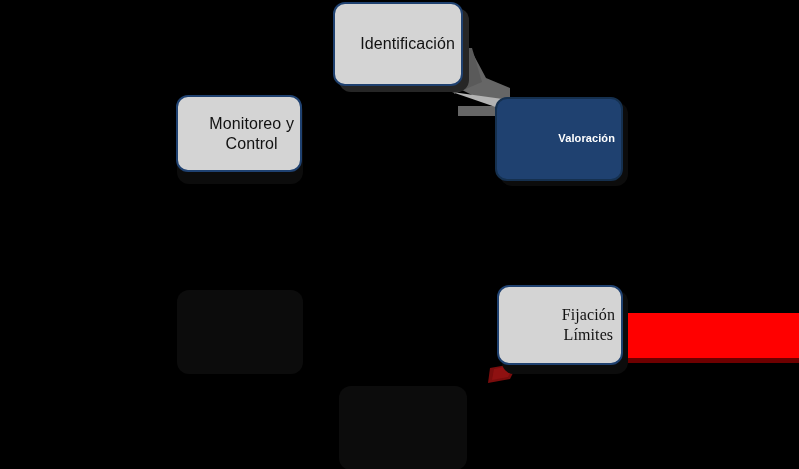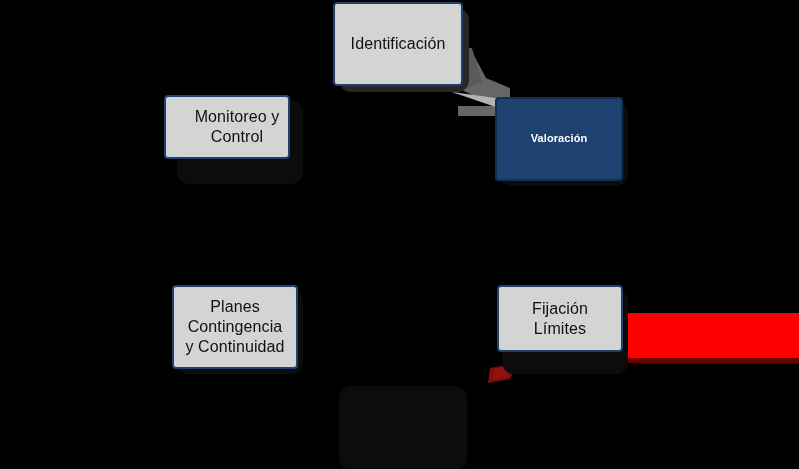--- a/index.html
+++ b/index.html
@@ -12,24 +12,24 @@
     width: 799px;
     height: 469px;
     background: #000000;
     overflow: hidden;
     font-family: "Liberation Sans", sans-serif;
   }
 
   .node {
     position: absolute;
     box-sizing: border-box;
-    border-radius: 4px;
+    border-radius: 12px;
     display: flex;
     align-items: center;
-    justify-content: center;
+    justify-content: flex-end;
     text-align: center;
     line-height: 1.25;
     letter-spacing: 0.1px;
   }
 
   .node-default {
     background: #d4d4d4;
     border: 2px solid #1f4170;
     color: #111111;
     font-size: 16px;
@@ -98,30 +98,25 @@
   <div class="shadow-slab" style="left:177px; top:100px; width:126px; height:84px; background:#0c0c0c;"></div>
 
   <div class="node node-default" style="left:333px; top:2px; width:130px; height:84px;">
     <span class="node-label">Identificación</span>
   </div>
 
   <div class="node node-highlight" style="left:495px; top:97px; width:128px; height:84px;">
     <span class="node-label">Valoración</span>
   </div>
 
-  <div class="node node-default" style="left:497px; top:285px; width:126px; height:67px;">
+  <div class="node node-default" style="left:497px; top:285px; width:126px; height:80px;font-family:Liberation Serif, serif;">
     <span class="node-label">Fijación
 Límites</span>
   </div>
 
 
-  <div class="node node-default" style="left:172px; top:285px; width:126px; height:84px;">
-    <span class="node-label">Planes
-Contingencia
-y Continuidad</span>
-  </div>
 
-  <div class="node node-default" style="left:164px; top:95px; width:126px; height:64px;padding-left:20px;">
+  <div class="node node-default" style="left:176px; top:95px; width:126px; height:77px;padding-left:20px;">
     <span class="node-label">Monitoreo y
 Control</span>
   </div>
 
 </div>
 
 </body></html>

